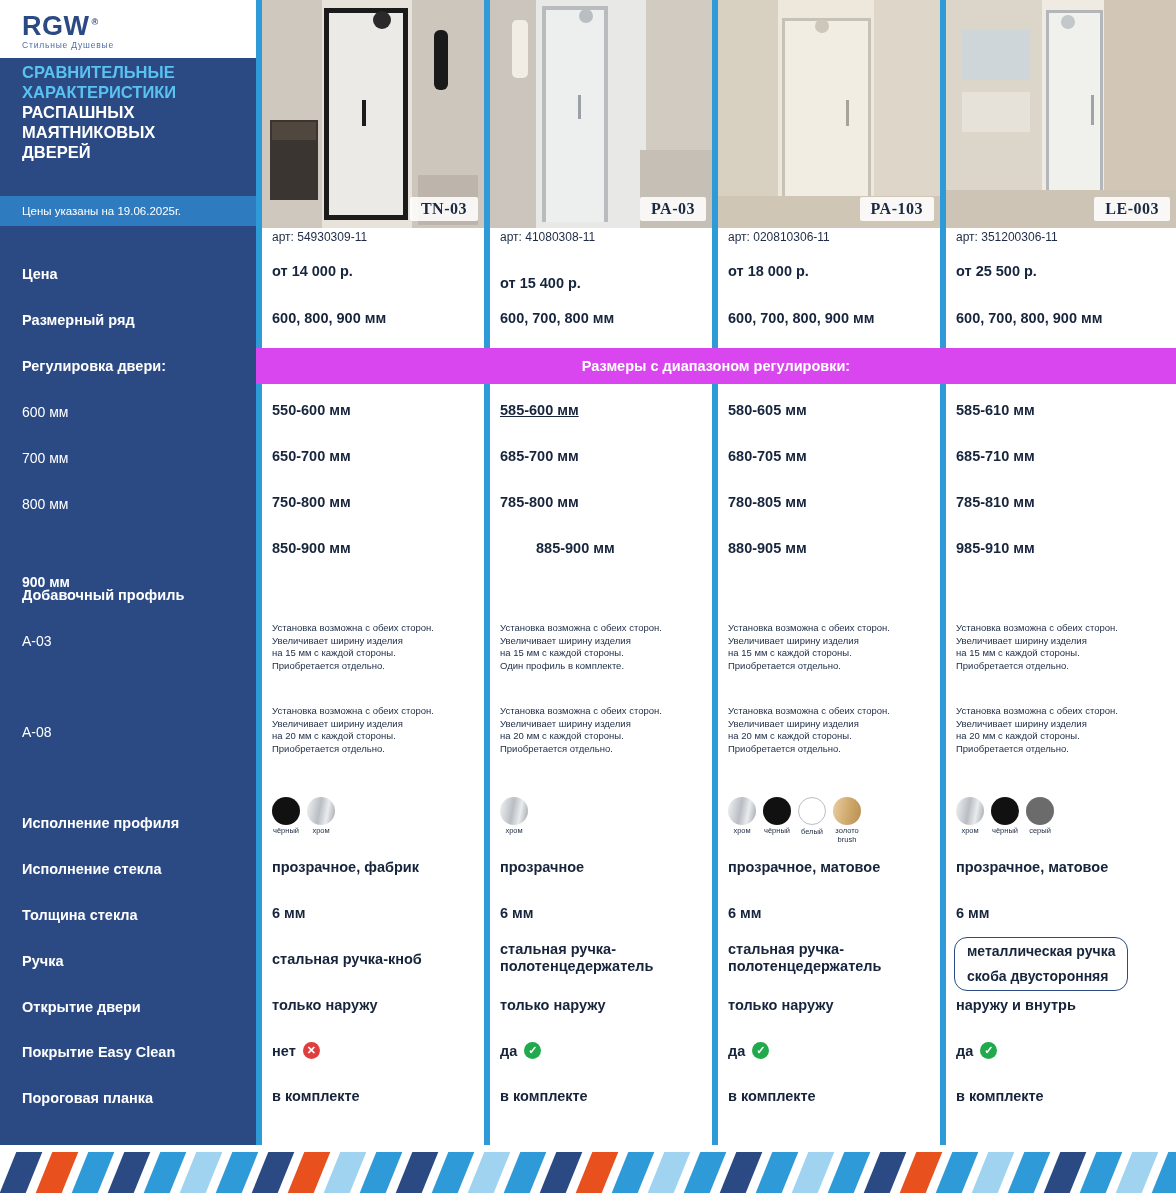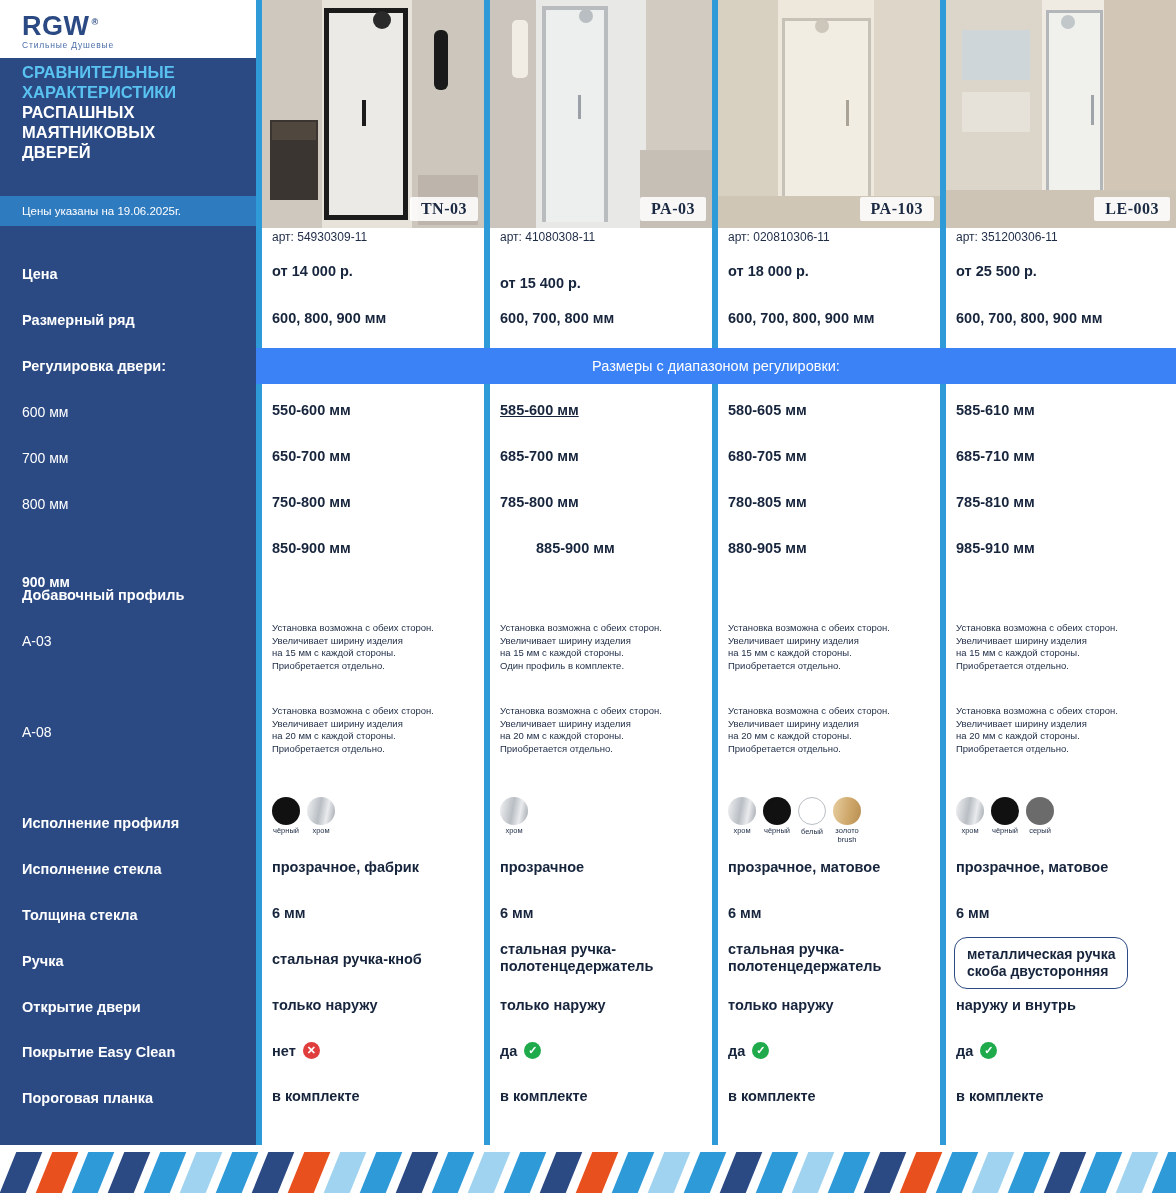--- a/index.html
+++ b/index.html
@@ -99,41 +99,41 @@
 
   .vline {
     position: absolute; top: 0; width: 6px; height: 1145px;
     background: #2f9ad8;
   }
 
   
   .band {
     position: absolute; left: 256px; top: 348px;
     width: 920px; height: 36px;
-    background: #3b82f6;
-    color: #ffffff; font-weight: normal; font-size: 14.5px;
+    background: #d946ef;
+    color: #ffffff; font-weight: bold; font-size: 14.5px;
     display: flex; align-items: center; justify-content: center;
   }
 
   
   .swatches { position: absolute; display: flex; gap: 7px; }
   .sw { width: 28px; height: 28px; border-radius: 50%; position: relative; }
   .sw .cap {
     position: absolute; top: 30px; left: 50%; transform: translateX(-50%);
     font-size: 7.5px; color: #1d2b45; white-space: nowrap; text-align: center;
     line-height: 8.5px;
   }
 
   .chip {
     position: absolute;
     border: 1.5px solid #2b4a84;
     border-radius: 13px;
-    padding: 8px 12px;
+    padding: 1px 12px;
     font-weight: bold; font-size: 14px; color: #16243c;
-    line-height: 17px;
+    line-height: 25px;
   }
 
   .statmark {
     display: inline-block; width: 17px; height: 17px; border-radius: 50%;
     color: #fff; font-size: 11px; line-height: 17px; text-align: center;
     vertical-align: 2px; margin-left: 7px; font-weight: bold;
   }
   .ok { background: #1faa4b; }
   .no { background: #e03d3d; }
 

